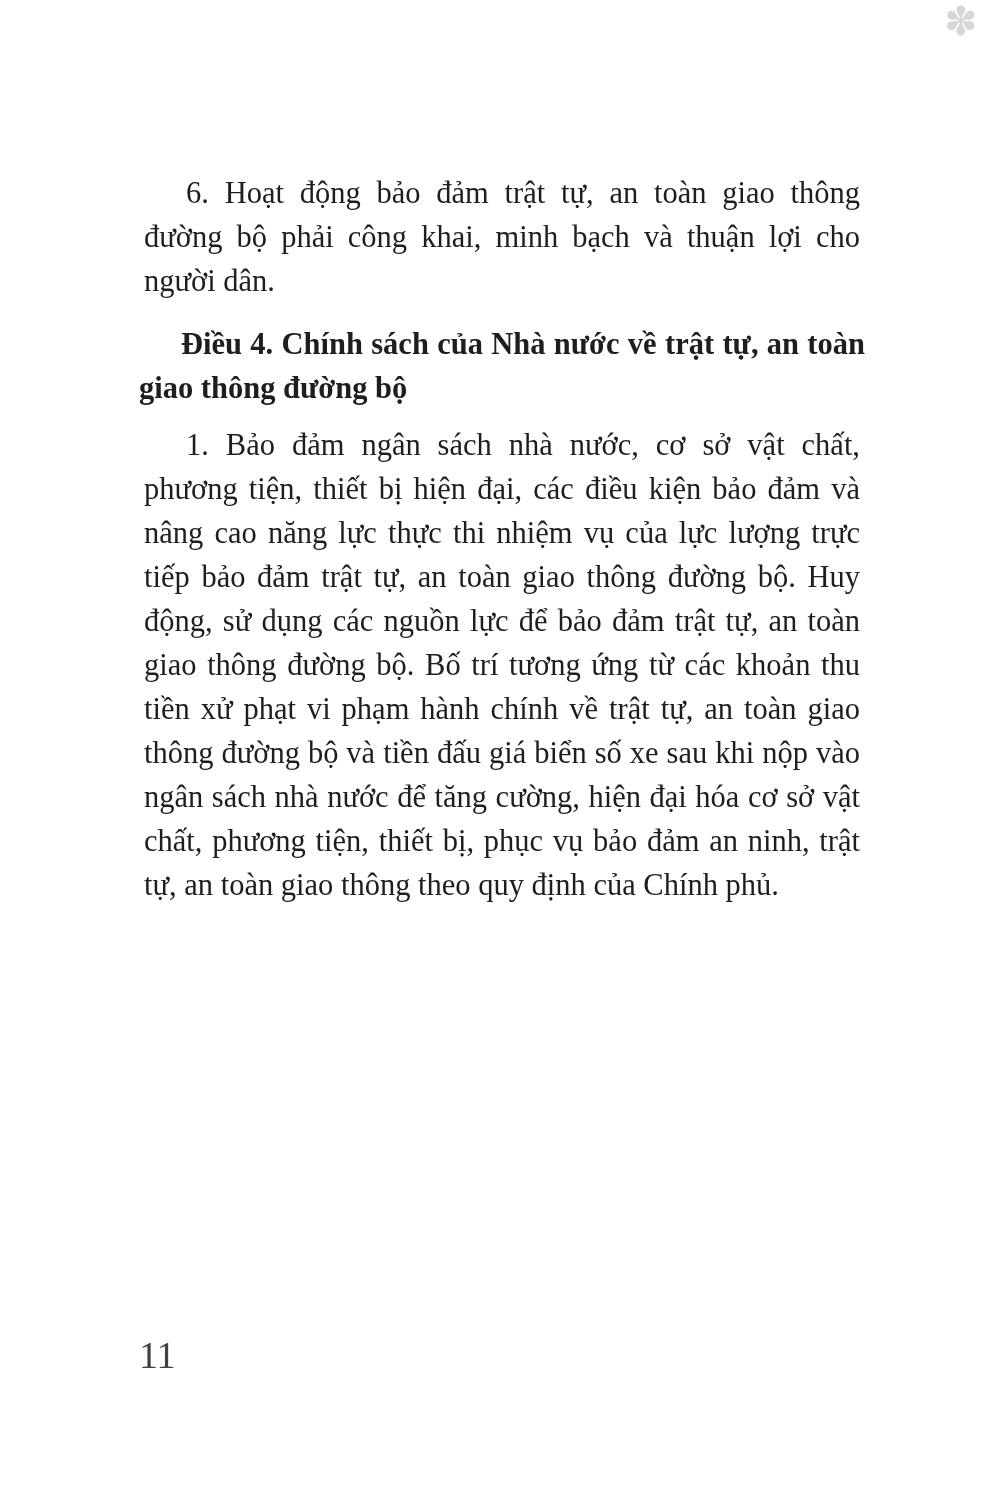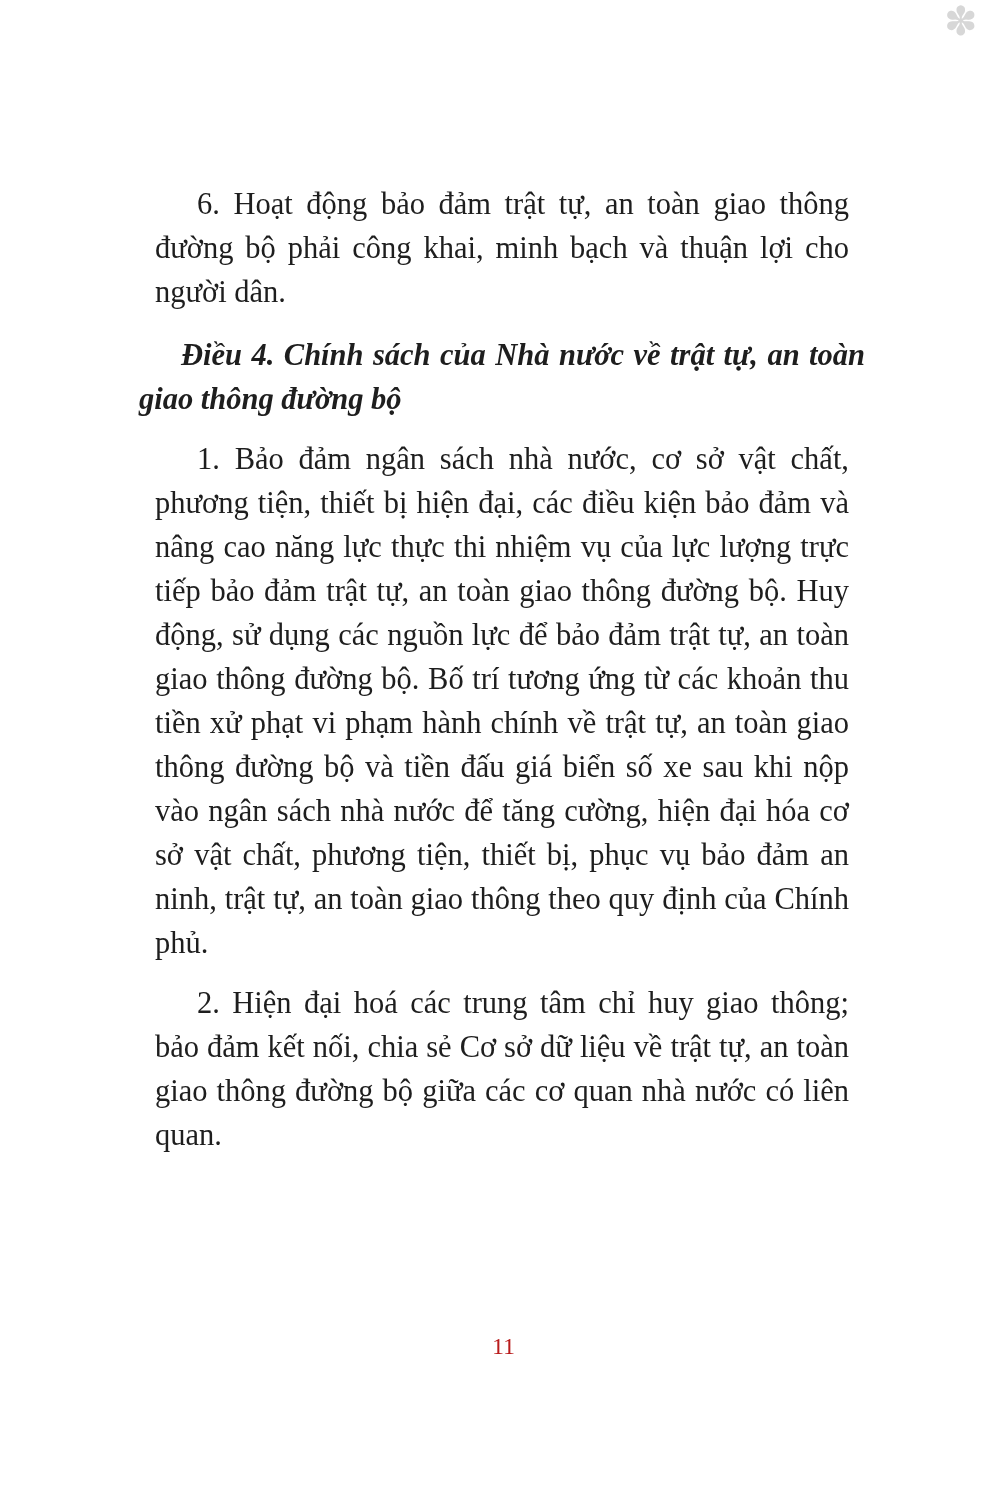--- a/index.html
+++ b/index.html
@@ -28,58 +28,56 @@
   .text-block {
     position: absolute;
     left: 139px;
     top: 166px;
     width: 726px;
     font-size: 30.5px;
     line-height: 44px;
     text-align: justify;
   }
   .text-block p {
-    margin: 16px;
+    margin: 5px;
     text-indent: 42px;
   }
   .text-block h2.article-heading {
     font-size: 30.5px;
     line-height: 44px;
     font-weight: bold;
     margin: 19px 0 13px 0;
     text-indent: 42px;
     text-align: justify;
-    font-style: italic;
   }
   .page-number {
     position: absolute;
     top: 1333px;
     left: 139px;
     width: 729px;
-    text-align: center;
-    font-size: 24px;
-    color: #b91c1c;
+    text-align: left;
+    font-size: 38px;
+    color: #404040;
   }
 </style>
 </head>
 <body>
 
 <div class="page">
 
   <span class="watermark">✽</span>
 
   <div class="text-block">
 
     <p>6. Hoạt động bảo đảm trật tự, an toàn giao thông đường bộ phải công khai, minh bạch và thuận lợi cho người dân.</p>
 
 
     <h2 class="article-heading">Điều 4. Chính sách của Nhà nước về trật tự, an toàn giao thông đường bộ</h2>
 
     <p>1. Bảo đảm ngân sách nhà nước, cơ sở vật chất, phương tiện, thiết bị hiện đại, các điều kiện bảo đảm và nâng cao năng lực thực thi nhiệm vụ của lực lượng trực tiếp bảo đảm trật tự, an toàn giao thông đường bộ. Huy động, sử dụng các nguồn lực để bảo đảm trật tự, an toàn giao thông đường bộ. Bố trí tương ứng từ các khoản thu tiền xử phạt vi phạm hành chính về trật tự, an toàn giao thông đường bộ và tiền đấu giá biển số xe sau khi nộp vào ngân sách nhà nước để tăng cường, hiện đại hóa cơ sở vật chất, phương tiện, thiết bị, phục vụ bảo đảm an ninh, trật tự, an toàn giao thông theo quy định của Chính phủ.</p>
 
-    <p>2. Hiện đại hoá các trung tâm chỉ huy giao thông; bảo đảm kết nối, chia sẻ Cơ sở dữ liệu về trật tự, an toàn giao thông đường bộ giữa các cơ quan nhà nước có liên quan.</p>
 
 
   </div>
 
   <div class="page-number">11</div>
 
 </div>
 
 </body></html>

